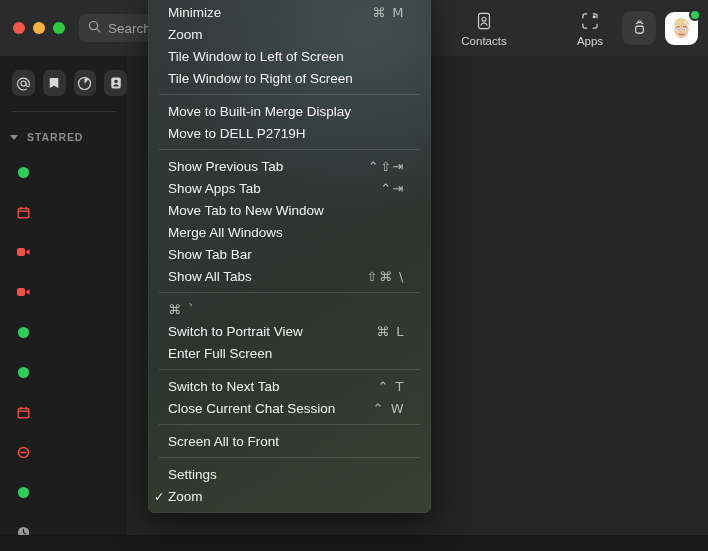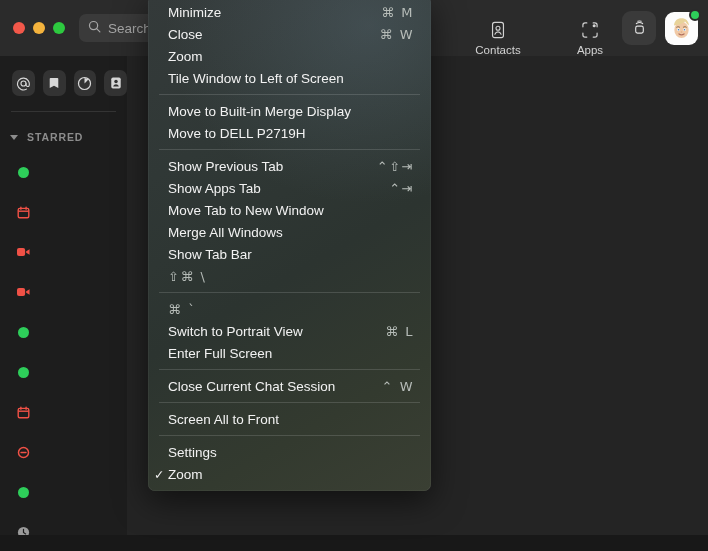--- a/index.html
+++ b/index.html
@@ -27,21 +27,21 @@
   .searchbox {
     margin-left:14px; height:28px; width:160px;
     background:#3a3a3a; border-radius:7px;
     display:flex; align-items:center; gap:7px; padding:0 9px;
     color:#a6a6a6; font-size:13.5px;
   }
   .searchbox svg { flex:0 0 auto; }
 
   .toolitems {
     position:absolute; right:88px; top:0; height:56px;
-    display:flex; align-items:flex-end; gap:32px;
+    display:flex; align-items:center; gap:46px;
   }
   .toolitem {
     display:flex; flex-direction:column; align-items:center; gap:3px;
     color:#d2d2d2; font-size:11.5px; width:60px;
   }
   .toolitem .ic { height:22px; display:flex; align-items:center; justify-content:center; }
 
   .right-cluster {
     position:absolute; right:10px; top:0; height:56px;
     display:flex; align-items:center; gap:9px;
@@ -101,21 +101,21 @@
     padding:5px 0 6px 0;
     overflow:hidden;
   }
   .menu::before{
     content:""; position:absolute; inset:0; pointer-events:none;
     background:radial-gradient(120% 60% at 78% 6%, rgba(105,125,140,.30), rgba(0,0,0,0) 60%);
   }
   .mi {
     position:relative; height:22px;
     display:flex; align-items:center;
-    padding:0 17px 0 20px;
+    padding:0 26px 0 20px;
     color:#f2f2f2; font-size:13.5px; white-space:nowrap;
   }
   .mi .lbl { flex:1 1 auto; }
   .mi .sc {
     color:#b6bcb8; font-size:13px; letter-spacing:1.5px;
     font-family:"DejaVu Sans", sans-serif;
   }
   .mi .chk {
     position:absolute; left:6px; color:#f2f2f2; font-size:12.5px;
   }
@@ -314,28 +314,27 @@
 
   <div class="mainpane"></div>
   <div class="bottombar"></div>
 
   <div class="menu" id="menu">
       <div class="mi">
         <span class="lbl">Minimize</span>
         <span class="sc">⌘ M</span>
       </div>
       <div class="mi">
-        <span class="lbl">Close</span>
-        <span class="sc">⌘ W</span>
-      </div>
-      <div class="mi">
         <span class="lbl">Zoom</span>
       </div>
       <div class="mi">
         <span class="lbl">Tile Window to Left of Screen</span>
+      </div>
+      <div class="mi">
+        <span class="lbl">Tile Window to Right of Screen</span>
       </div>
       <div class="msep"></div>
       <div class="mi">
         <span class="lbl">Move to Built-in Merge Display</span>
       </div>
       <div class="mi">
         <span class="lbl">Move to DELL P2719H</span>
       </div>
       <div class="msep"></div>
       <div class="mi">
@@ -349,35 +348,40 @@
       <div class="mi">
         <span class="lbl">Move Tab to New Window</span>
       </div>
       <div class="mi">
         <span class="lbl">Merge All Windows</span>
       </div>
       <div class="mi">
         <span class="lbl">Show Tab Bar</span>
       </div>
       <div class="mi">
+        <span class="lbl">Show All Tabs</span>
         <span class="sc">⇧⌘ \</span>
       </div>
       <div class="msep"></div>
       <div class="mi">
         <span class="sc">⌘ `</span>
       </div>
       <div class="mi">
         <span class="lbl">Switch to Portrait View</span>
         <span class="sc">⌘ L</span>
       </div>
       <div class="mi">
         <span class="lbl">Enter Full Screen</span>
       </div>
       <div class="msep"></div>
       <div class="mi">
+        <span class="lbl">Switch to Next Tab</span>
+        <span class="sc">⌃ T</span>
+      </div>
+      <div class="mi">
         <span class="lbl">Close Current Chat Session</span>
         <span class="sc">⌃ W</span>
       </div>
       <div class="msep"></div>
       <div class="mi">
         <span class="lbl">Screen All to Front</span>
       </div>
       <div class="msep"></div>
       <div class="mi">
         <span class="lbl">Settings</span>

